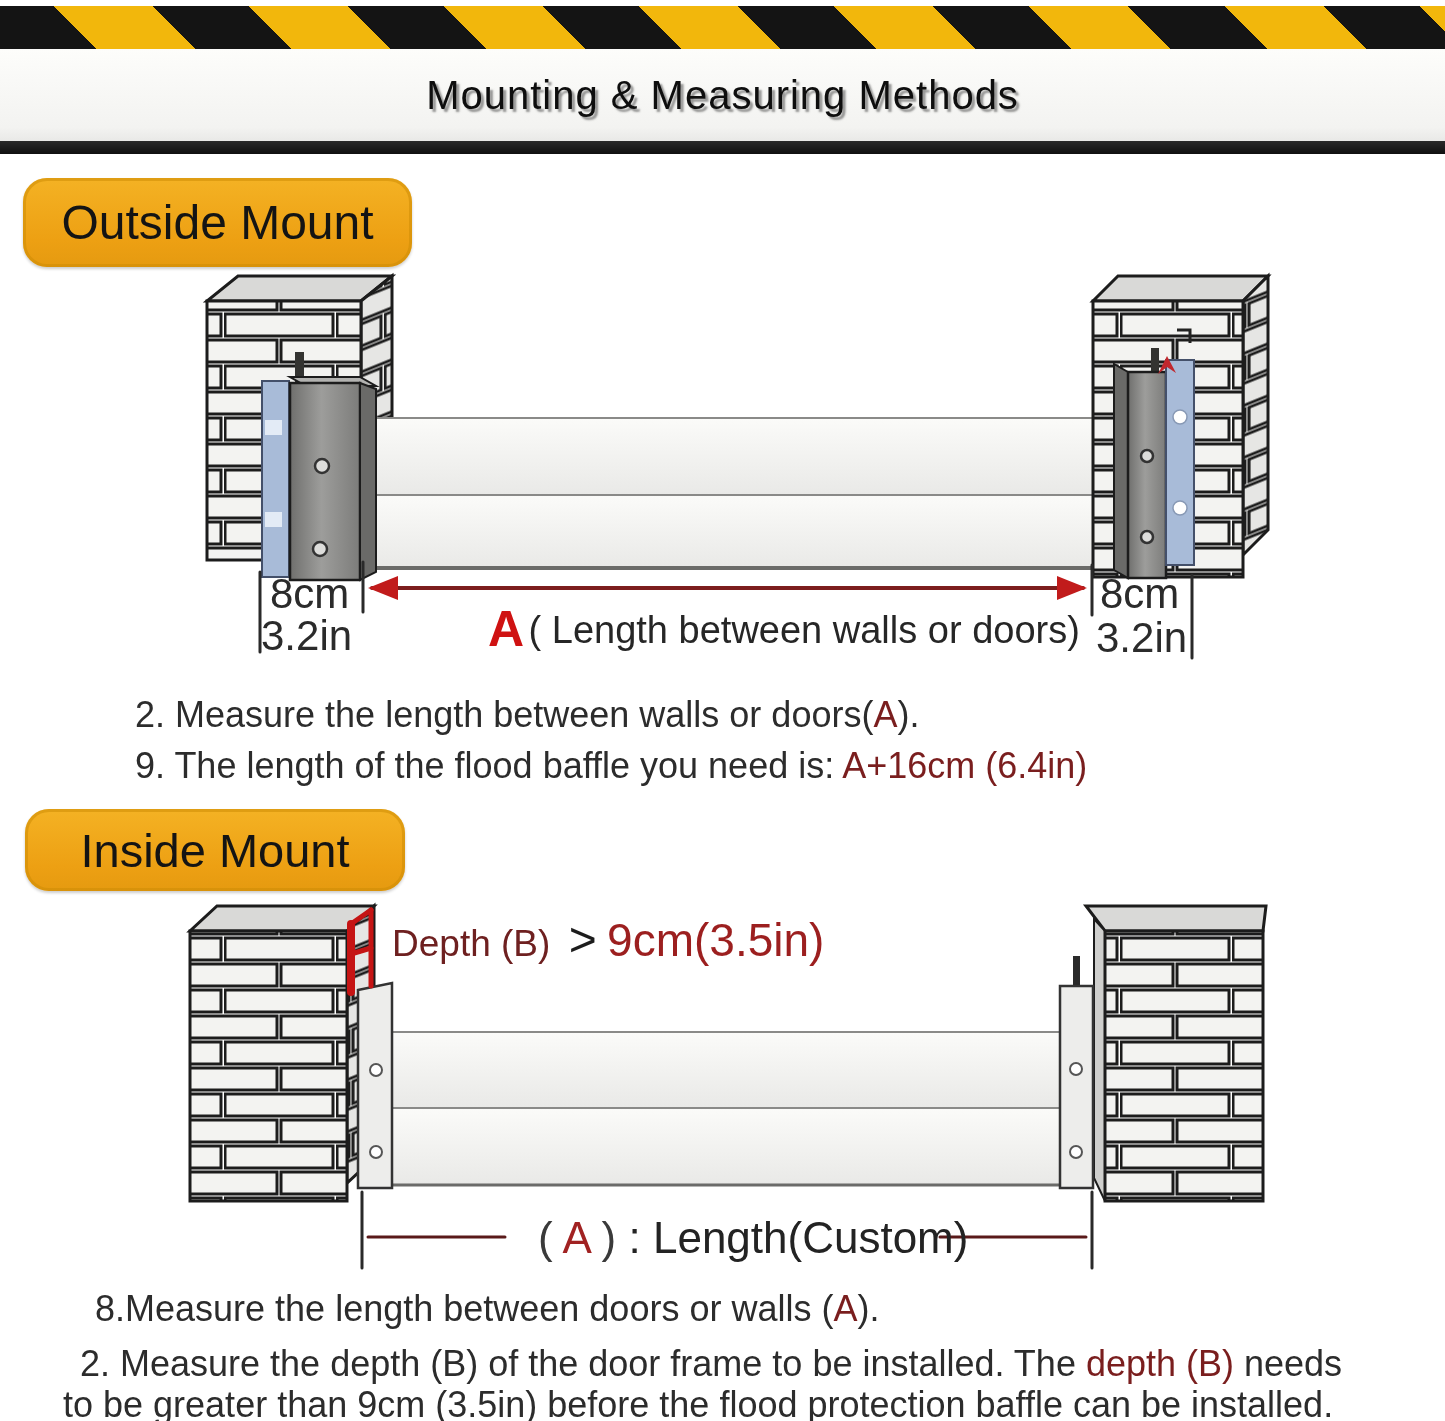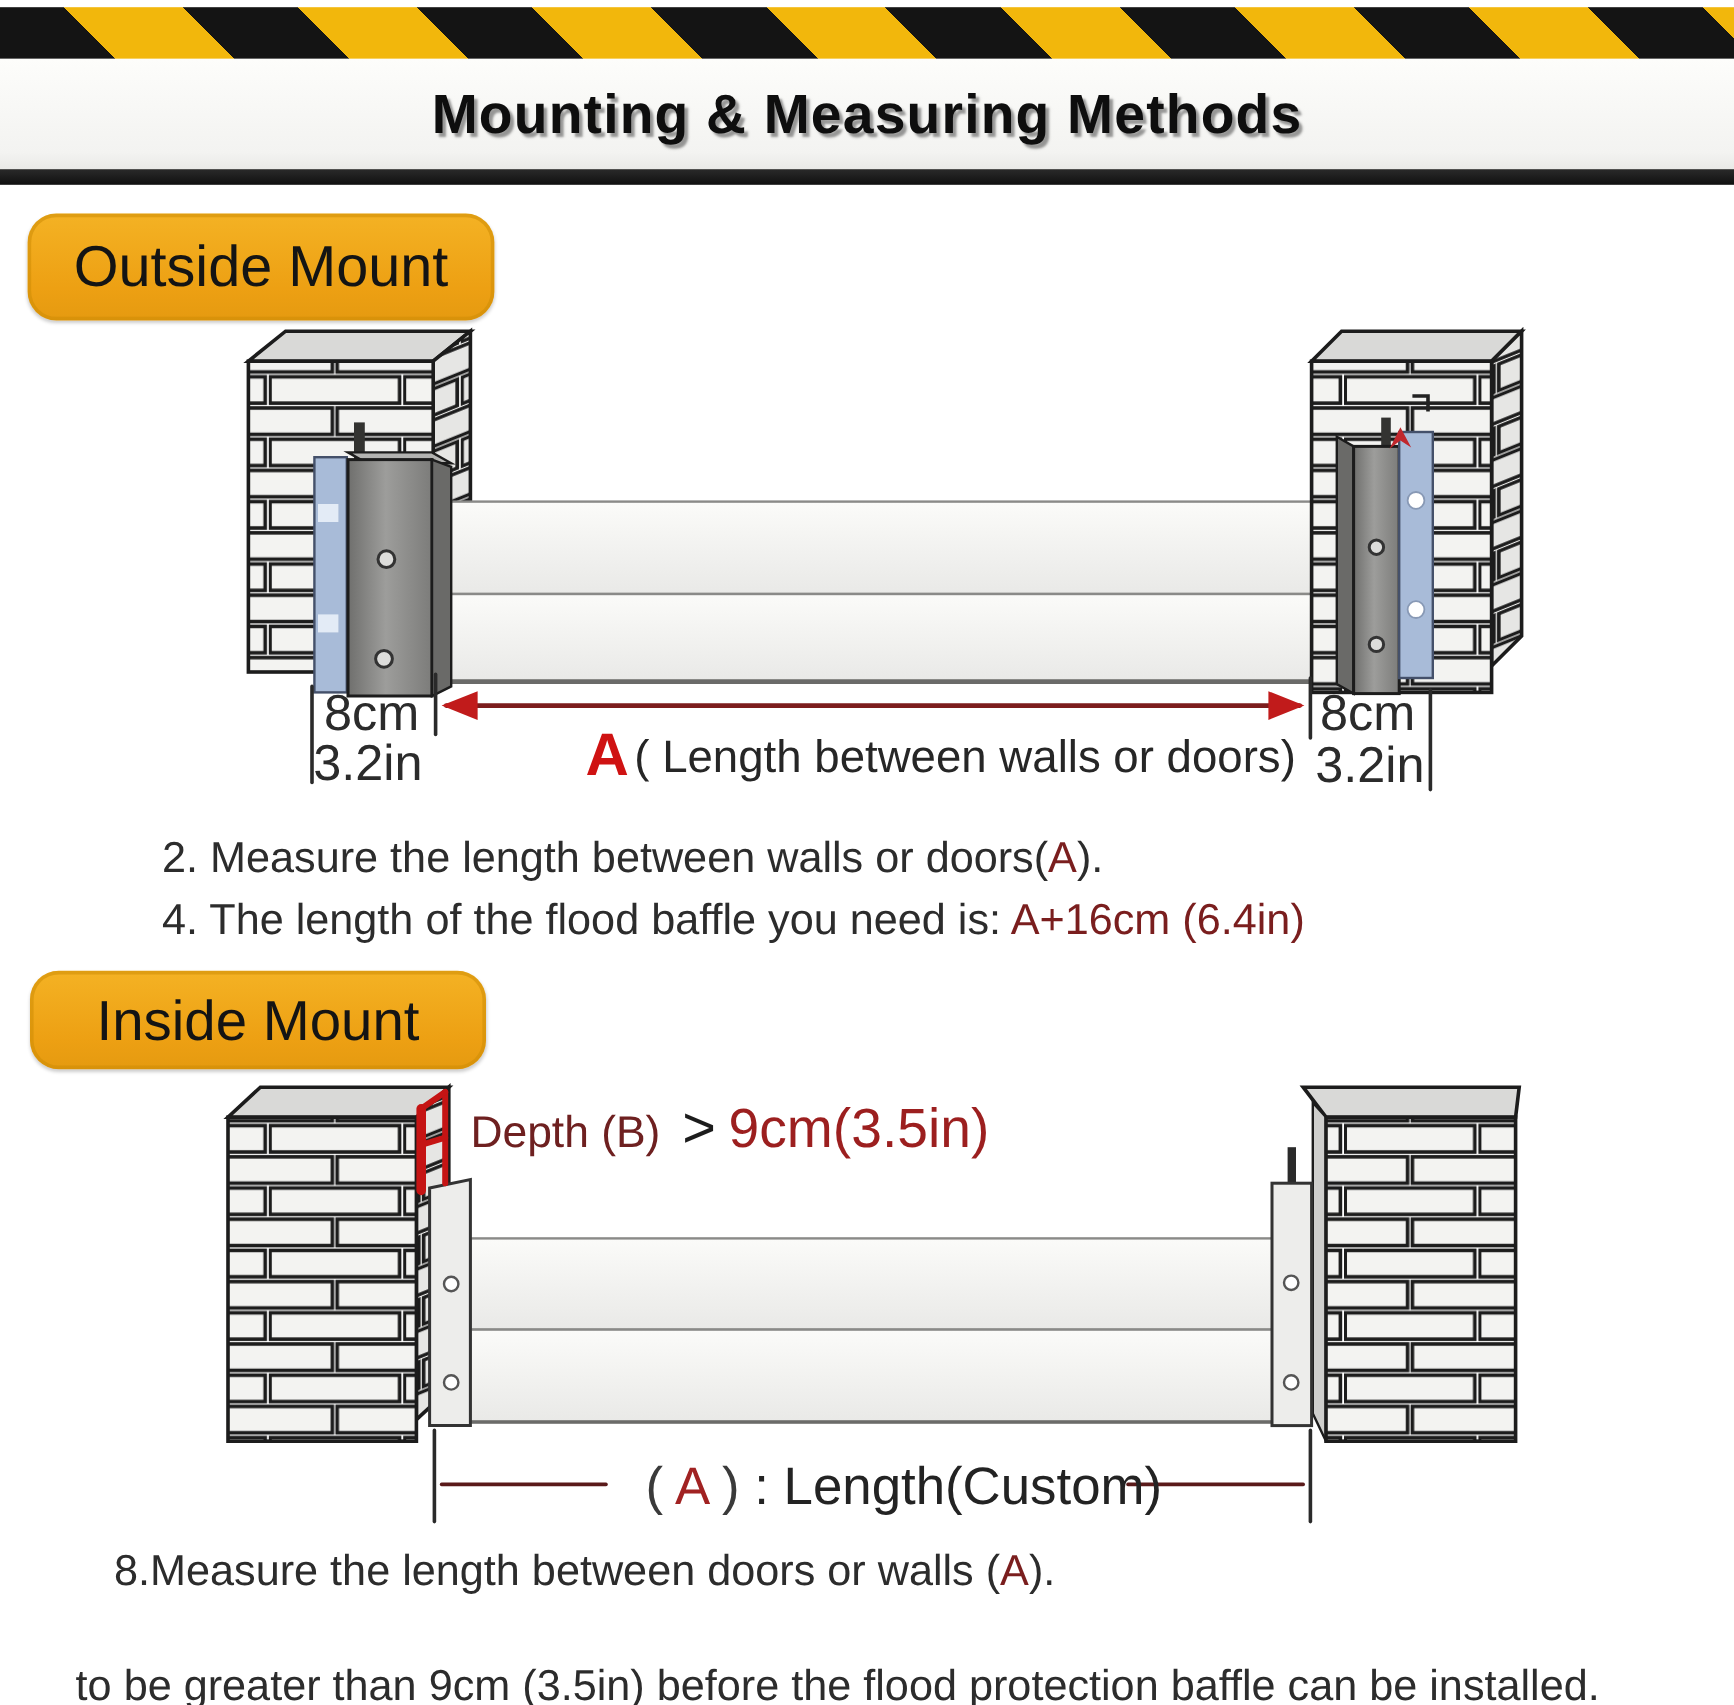--- a/index.html
+++ b/index.html
@@ -14,21 +14,21 @@
   .hazard-stripes{
     position:absolute;left:0;top:6px;width:1445px;height:43px;
     background:repeating-linear-gradient(45deg,#141414 0 68px,#f2b70c 68px 138px);
   }
   .title-band{
     position:absolute;left:0;top:49px;width:1445px;height:92px;
     background:linear-gradient(180deg,#fdfdfb 0%,#f3f3f1 85%,#e9e9e7 100%);
     display:flex;align-items:center;justify-content:center;
   }
   .main-title{
-    font-size:46px;font-weight:bold;color:#0e0e0e;letter-spacing:1px;
+    font-size:40px;font-weight:normal;color:#0e0e0e;letter-spacing:1px;
     text-shadow:3px 3px 2px rgba(70,70,70,.55);
     white-space:nowrap;
   }
   .black-bar{
     position:absolute;left:0;top:141px;width:1445px;height:13px;
     background:linear-gradient(180deg,#2a2a2a,#101010);
   }
   
   .badge{
     position:absolute;
@@ -224,23 +224,26 @@
         <tspan fill="#3a3a3a">)</tspan>
         <tspan fill="#232323">: Length(Custom)</tspan>
       </text>
     </g>
   </svg>
 
   <div class="instr o-line1">
     <span>2. Measure the length between walls or doors(</span><span class="rd">A</span><span>).</span>
   </div>
   <div class="instr o-line2">
-    <span>4. The length of the flood baffle you need is: </span><span class="rd">A+16cm (6.4in)</span>
+    <span>9. The length of the flood baffle you need is: </span><span class="rd">A+16cm (6.4in)</span>
   </div>
 
   <div class="instr i-line1">
     <span>8.Measure the length between doors or walls (</span><span class="rd">A</span><span>).</span>
   </div>
+  <div class="instr i-line2">
+    <span>2. Measure the depth (B) of the door frame to be installed. The </span><span class="rd">depth (B)</span><span> needs</span>
+  </div>
   <div class="instr i-line3">
     <span>to be greater than 9cm (3.5in) before the flood protection baffle can be installed.</span>
   </div>
 
 </div>
 
 </body></html>

